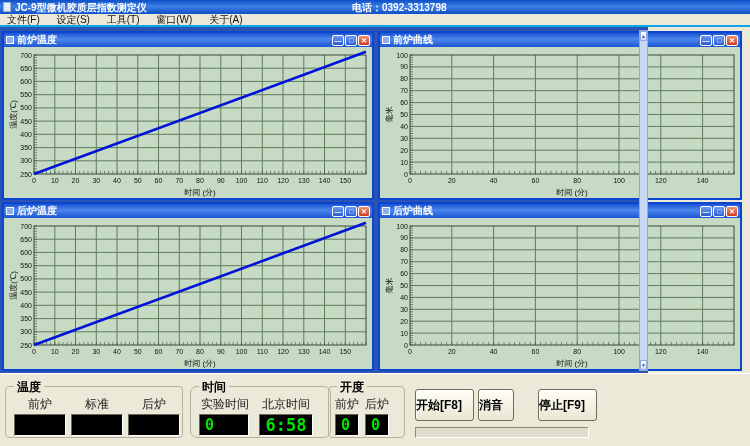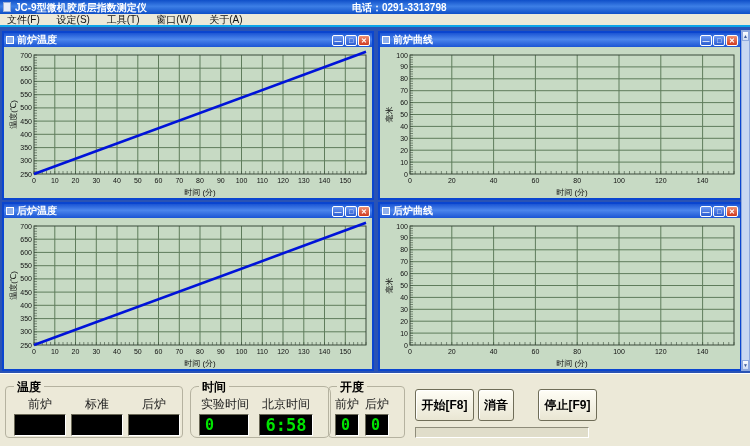--- a/index.html
+++ b/index.html
@@ -15,21 +15,21 @@
   .titlebar .t1 { position:absolute; left:15px; top:1px; white-space:nowrap; }
   .titlebar .t2 { position:absolute; left:213px; top:1px; white-space:nowrap; }
   .titlebar .t3 { position:absolute; left:352px; top:1px; white-space:nowrap; }
 
   
   .menubar { position:absolute; left:0; top:14px; width:750px; height:13px;
     background:#ece9d8; border-bottom:2px solid #0ea5e9; font-size:10px; line-height:12px; color:#111; }
   .menu-item { display:inline-block; padding:0 7px; cursor:default; }
 
   
-  .mdi { position:absolute; left:0; top:27px; width:750px; height:346px; background:#2a53b4; }
+  .mdi { position:absolute; left:0; top:27px; width:648px; height:346px; background:#2a53b4; }
   .win { position:absolute; border:2px solid #0a45cf; background:#c7dac4; }
   .win-tl { left:2px;   top:4px;   width:372px; height:169px; }
   .win-tr { left:378px; top:4px;   width:364px; height:169px; }
   .win-bl { left:2px;   top:175px; width:372px; height:169px; }
   .win-br { left:378px; top:175px; width:364px; height:169px; }
   .win-title { height:14px; display:flex; align-items:center; gap:3px; padding:0 2px;
     background:linear-gradient(180deg,#1b55d4 0%,#4c86ec 45%,#1b55d4 100%);
     color:#fff; font-size:10px; font-weight:bold; }
   .win-ico { width:8px; height:8px; border:1px solid #fff; background:#8fb0ec; flex:0 0 auto; }
   .win-name { white-space:nowrap; overflow:hidden; }
@@ -60,36 +60,36 @@
   .g-open { left:328px; width:77px; }
   .gtitle { position:absolute; top:-8px; left:8px; background:#ece9d8; padding:0 3px;
     font-size:12px; font-weight:bold; color:#000; white-space:nowrap; }
   .flabel { position:absolute; top:9px; font-size:12px; color:#1a1a1a; text-align:center; white-space:nowrap; }
   .lcd { position:absolute; top:27px; height:22px; background:#000; color:#00e400;
     font-family:"DejaVu Sans Mono",monospace; font-weight:bold; font-size:15px; line-height:20px;
     border:1px solid; border-color:#6a6856 #fff #fff #6a6856; padding-left:5px; }
   .lcd.center { text-align:center; padding-left:0; font-size:17px; }
 
   .pbtn { position:absolute; top:15px; height:32px; font-family:"Liberation Sans",sans-serif;
-    font-size:12px; font-weight:bold; color:#000; text-align:center;
+    font-size:12px; font-weight:bold; color:#000; text-align:left;
     background:linear-gradient(180deg,#fffef6,#e9e6d3); border:1px solid #6f6d58; border-radius:3px;
     box-shadow:inset 1px 1px 0 #fff; cursor:default; }
   .b-start { left:415px; width:59px; }
   .b-mute  { left:478px; width:36px; }
   .b-stop  { left:538px; width:59px; }
   .strip { position:absolute; left:415px; top:53px; width:174px; height:11px;
     background:#e0ddca; border:1px solid; border-color:#8e8c7a #fff #fff #8e8c7a; }
 </style>
 </head>
 <body>
 
 <div class="titlebar">
   <span class="app-ico"></span>
   <span class="t1">JC-9型微机胶质层指数测定仪</span>
-  <span class="t3">电话：0291-3313798</span>
+  <span class="t3">电话：0392-3313798</span>
 </div>
 
 <div class="menubar">
   <span class="menu-item">文件(F)</span>
   <span class="menu-item">设定(S)</span>
   <span class="menu-item">工具(T)</span>
   <span class="menu-item">窗口(W)</span>
   <span class="menu-item">关于(A)</span>
 </div>
 

